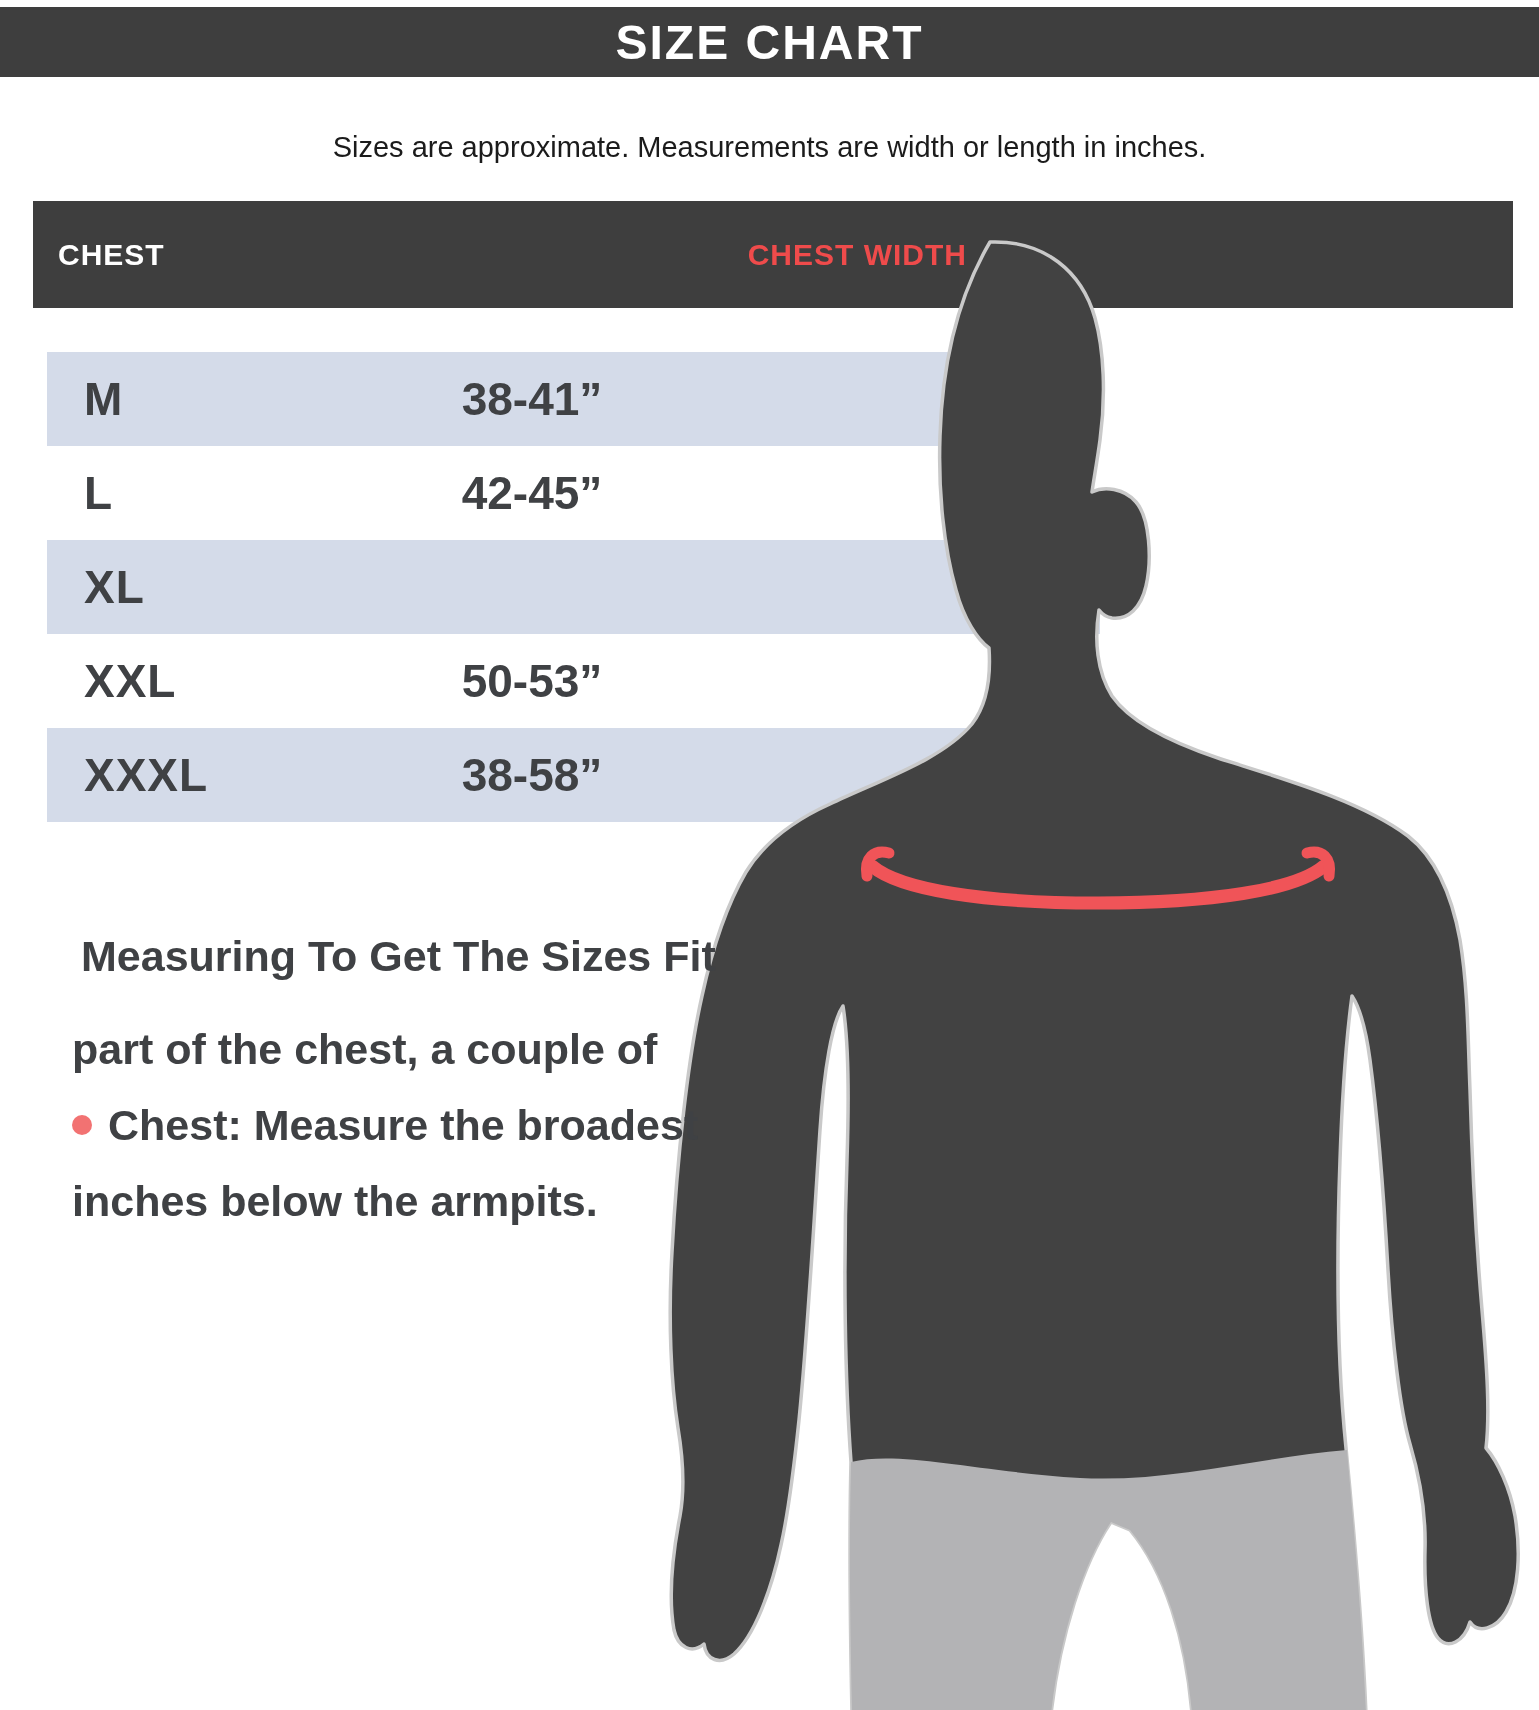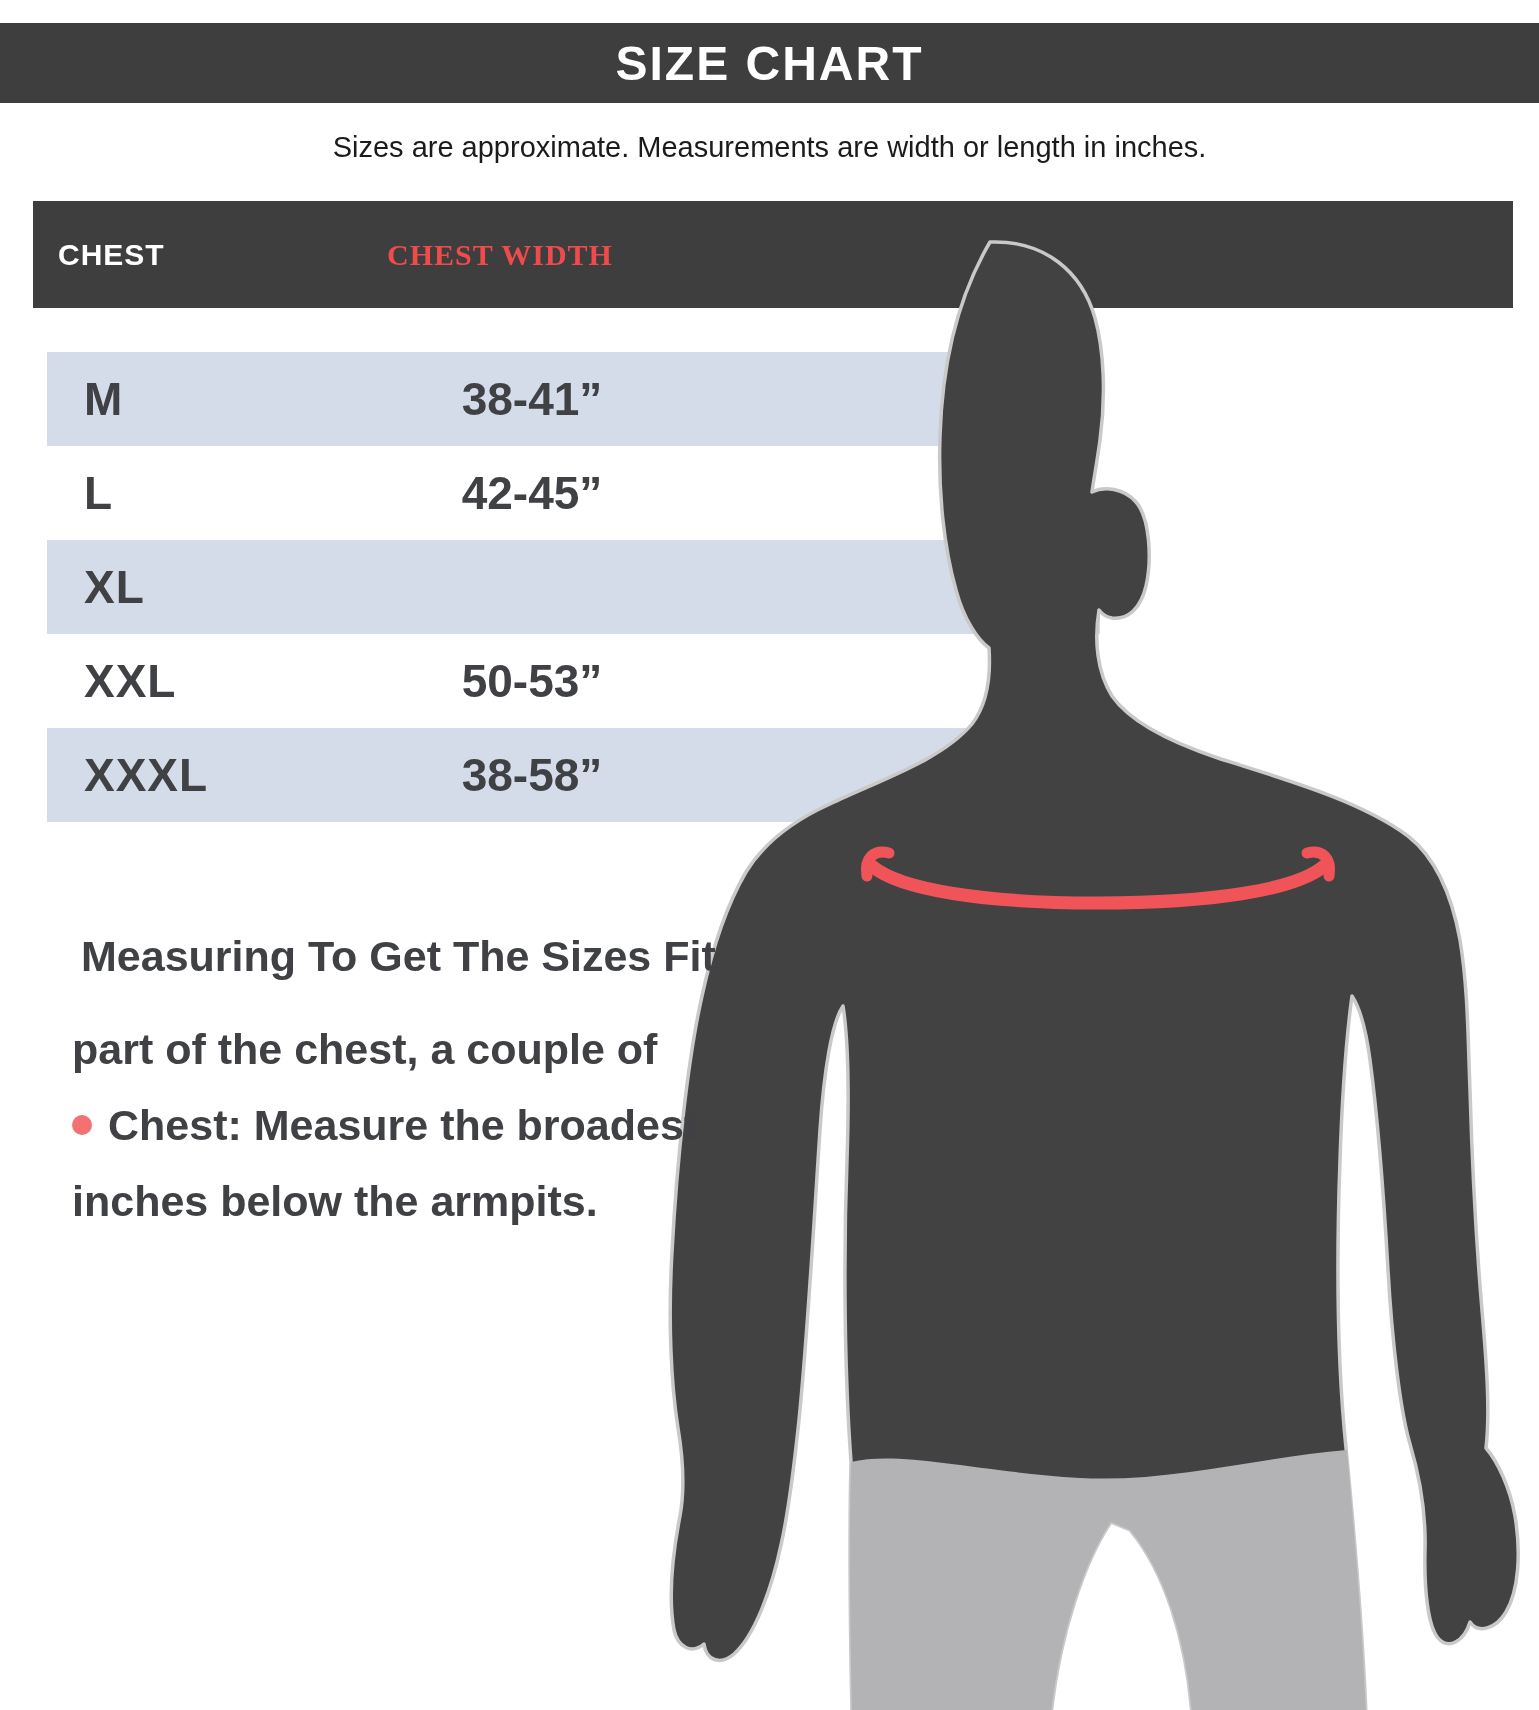--- a/index.html
+++ b/index.html
@@ -17,21 +17,21 @@
   *{margin:0;padding:0;box-sizing:border-box;}
   html,body{background:#ffffff;}
   body{
     font-family:"Liberation Sans","DejaVu Sans",sans-serif;
     width:1539px;height:1710px;position:relative;overflow:hidden;
   }
   .page{position:absolute;inset:0;width:1539px;height:1710px;background:#fff;}
 
   
   .banner{
-    position:absolute;left:0;top:23px;width:1539px;height:80px;
+    position:absolute;left:0;top:7px;width:1539px;height:70px;
     background:var(--banner-bg);
     display:flex;align-items:center;justify-content:center;z-index:1;
   }
   .banner-title{
     color:#ffffff;font-size:48px;font-weight:bold;letter-spacing:2px;
   }
   .subtitle{
     position:absolute;left:0;top:131px;width:1539px;text-align:center;
     font-size:29px;color:#1b1b1b;z-index:1;
   }
@@ -40,21 +40,21 @@
   .table-header{
     position:absolute;left:33px;top:201px;width:1480px;height:107px;
     background:var(--header-bg);z-index:1;
   }
   .th-size{
     position:absolute;left:25px;top:0;height:107px;line-height:107px;
     color:#ffffff;font-size:30px;font-weight:bold;letter-spacing:1px;
   }
   .th-chest{
     position:absolute;left:0;top:0;width:934px;height:107px;line-height:107px;
-    text-align:center;color:var(--accent-red);font-size:30px;font-weight:bold;letter-spacing:1px;font-family:Liberation Serif, serif;
+    text-align:right;color:var(--accent-red);font-size:30px;font-weight:bold;letter-spacing:1px;
   }
 
   
   .rows{position:absolute;left:47px;top:352px;width:1053px;z-index:1;}
   .t-row{position:relative;height:94px;}
   .t-row.stripe{background:var(--row-stripe);}
   .cell-size{
     position:absolute;left:37px;top:0;height:94px;line-height:94px;
     font-size:46px;font-weight:bold;color:var(--text-dark);letter-spacing:1px;
   }

